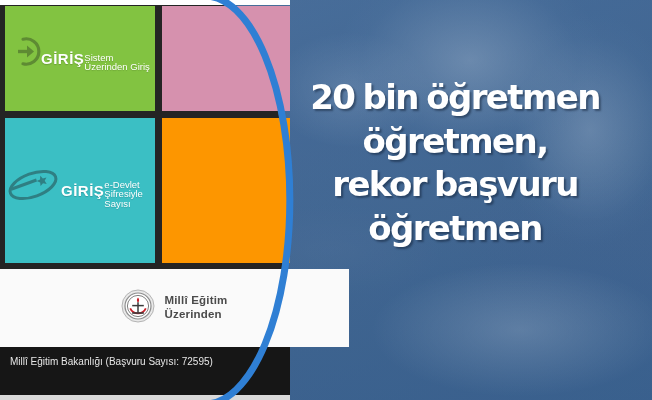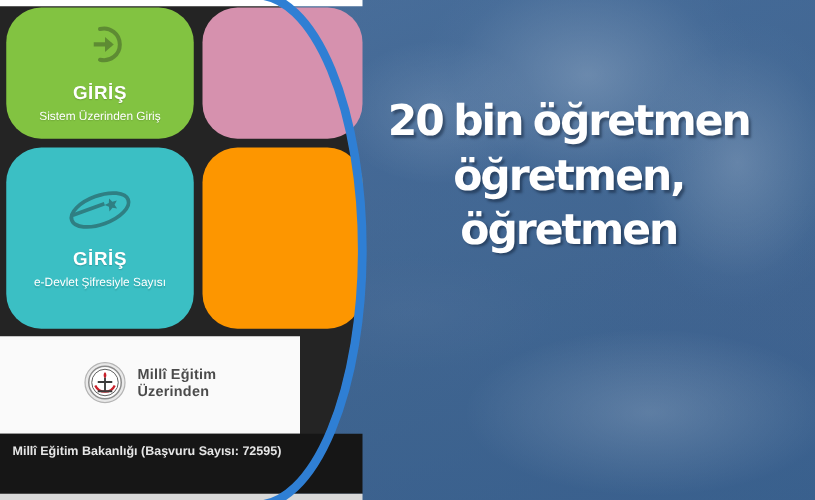--- a/index.html
+++ b/index.html
@@ -60,24 +60,23 @@
     left: 0; top: 0;
     width: 290px;
     height: 5px;
     background: #ffffff;
   }
 
   
   .tile {
     position: absolute;
     display: flex;
-    flex-direction: column;
+    flex-direction: row;
     align-items: center;
     justify-content: center;
-    border-radius: 28px;
   }
 
   .tile-green  { left: 5px;   top: 6px;   width: 150px; height: 105px; background: #82c341; }
   .tile-pink   { left: 162px; top: 6px;   width: 128px; height: 105px; background: #d691ae; }
   .tile-teal   { left: 5px;   top: 118px; width: 150px; height: 145px; background: #3bbfc4; }
   .tile-orange { left: 162px; top: 118px; width: 128px; height: 145px; background: #fd9600; }
 
   .tile-title {
     color: #ffffff;
     font-size: 15px;
@@ -95,21 +94,21 @@
     text-shadow: 0 1px 1px rgba(0,0,0,0.15);
   }
 
   .icon-login { margin-bottom: 10px; }
   .icon-edevlet { margin-bottom: 8px; }
 
   
   .meb-bar {
     position: absolute;
     left: 0; top: 269px;
-    width: 240px; height: 78px;
+    width: 349px; height: 78px;
     background: #fafafa;
     display: flex;
     align-items: center;
     justify-content: center;
     gap: 9px;
   }
   .meb-name {
     font-size: 11.5px;
     font-weight: 700;
     color: #4b4b4b;
@@ -122,21 +121,20 @@
     position: absolute;
     left: 0; top: 347px;
     width: 290px; height: 48px;
     background: #161616;
     padding: 7px 10px 0 10px;
   }
   .caption-text {
     color: #e6e6e6;
     font-size: 10px;
     line-height: 1.5;
-    font-weight: bold;
   }
   .bottom-gray {
     position: absolute;
     left: 0; top: 395px;
     width: 290px; height: 5px;
     background: #d9d9d9;
   }
 
   
   .headline {
@@ -221,16 +219,17 @@
   </div>
   <div class="bottom-gray"></div>
 
   <svg class="arc-svg" viewBox="0 0 652 400">
     <path d="M 205,-4 A 84,202 0 0 1 205,404" fill="none" stroke="#2f7fd4" stroke-width="7"></path>
   </svg>
 
   <div class="headline">
     <span class="headline-line">20 bin öğretmen</span>
     <span class="headline-line">öğretmen,</span>
+    <span class="headline-line">rekor başvuru</span>
     <span class="headline-line">öğretmen</span>
   </div>
 
 </div>
 
 </body></html>

